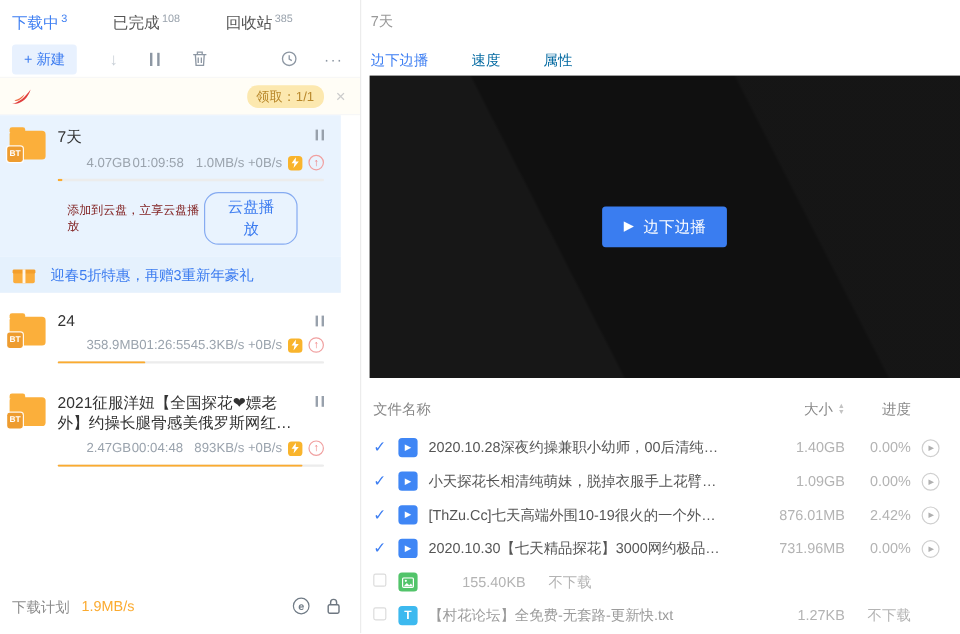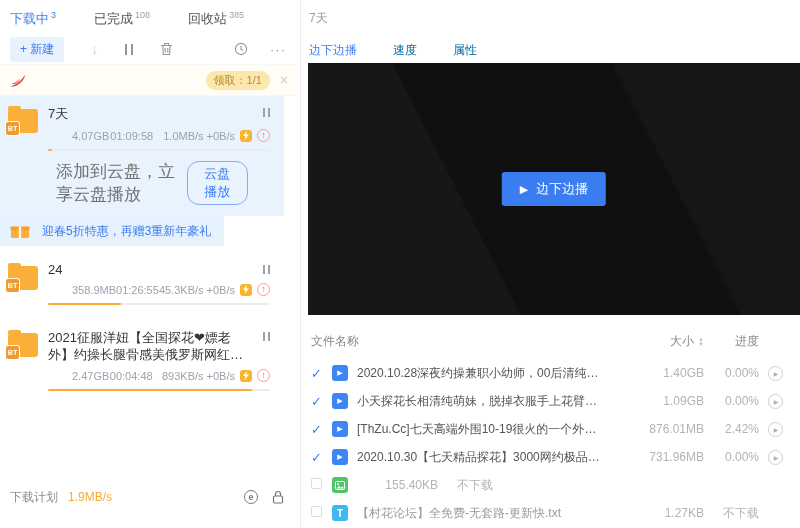--- a/index.html
+++ b/index.html
@@ -54,32 +54,32 @@
   .m-speed { margin-left:auto; }
   .m-delta { margin-left:3px; }
   .speed-badge { width:12px; height:12px; background:#f9b42c; border-radius:3px; margin-left:5px;
                  display:inline-flex; align-items:center; justify-content:center; flex:none; }
   .up-circle { width:13px; height:13px; border:1px solid #f0a0a0; border-radius:50%; color:#ee7070;
                font-size:9px; line-height:11px; text-align:center; margin-left:5px; flex:none; cursor:pointer; }
   .bar { height:2px; background:#ececec; border-radius:1px; margin-top:7px; overflow:hidden; }
   .bar i { display:block; height:100%; background:#fbab2f; border-radius:1px; }
 
   .cloud-row { display:flex; align-items:center; padding:9px 22px 10px 48px; }
-  .cloud-tip { color:#737373; font-size:17px; }
+  .cloud-tip { color:#7f1d1d; font-size:10px; }
   .btn-cloud { margin-left:auto; background:transparent; border:1px solid #86abf1; color:#3c7cf0;
                border-radius:12px; padding:3px 13px; font-size:13px; cursor:pointer; font-family:inherit; }
 
-  .promo { width:224px; height:30px; background:#e5f1fd; display:flex; align-items:center;
+  .promo { width:284px; height:30px; background:#e5f1fd; display:flex; align-items:center;
            padding:0 10px; cursor:pointer; }
   .promo-text { margin-left:12px; color:#3c7cf0; font-size:12px; }
 
   .gap { height:7px; }
 
-  .statusbar { position:absolute; left:0; bottom:16px; width:300px; height:30px; display:flex;
-               align-items:center; padding:0 16px 0 10px; background:#fff; }
+  .statusbar { position:absolute; left:0; bottom:0; width:300px; height:30px; display:flex;
+               padding:0 16px 0 10px; background:#fff; }
   .plan { color:#8b8b8b; font-size:12px; cursor:pointer; }
   .total-speed { color:#fbaa2f; font-size:12px; margin-left:10px; }
   .sb-spacer { flex:1; }
   .e-icon { width:14px; height:14px; border:1px solid #707b86; border-radius:50%; color:#707b86;
             font-size:9px; font-weight:bold; line-height:12px; text-align:center; cursor:pointer; }
   .lock-wrap { margin-left:14px; cursor:pointer; display:inline-flex; }
 
   
   .right { position:absolute; left:300px; top:0; width:500px; height:528px; background:#fff;
            border-left:1px solid #ececec; }

